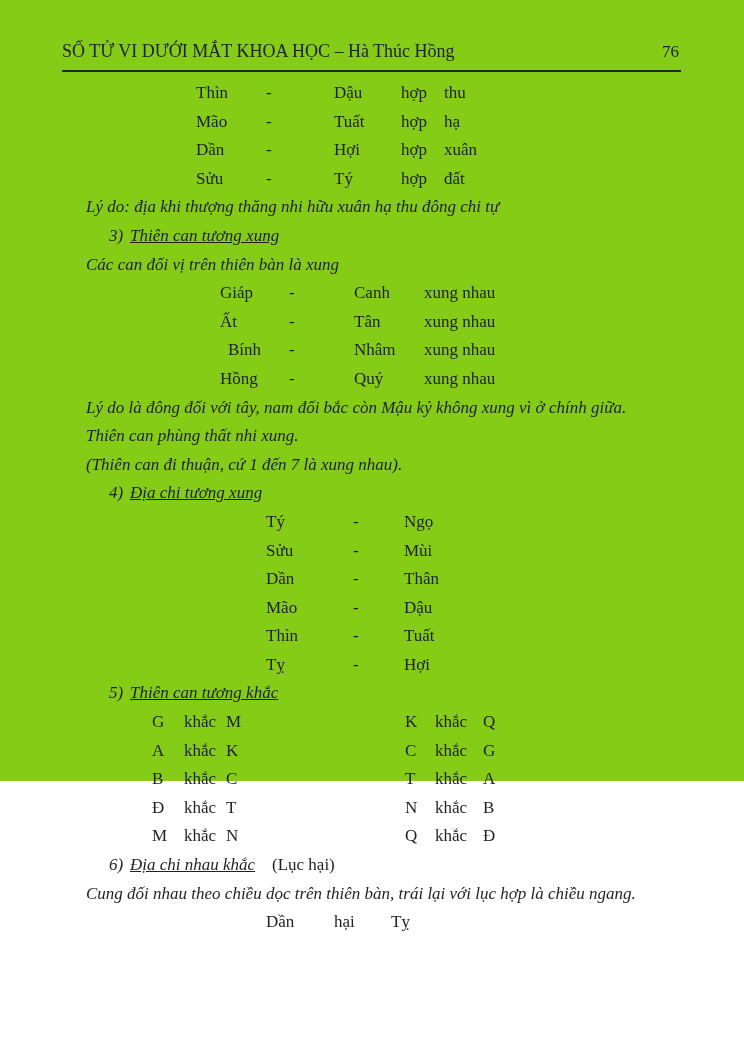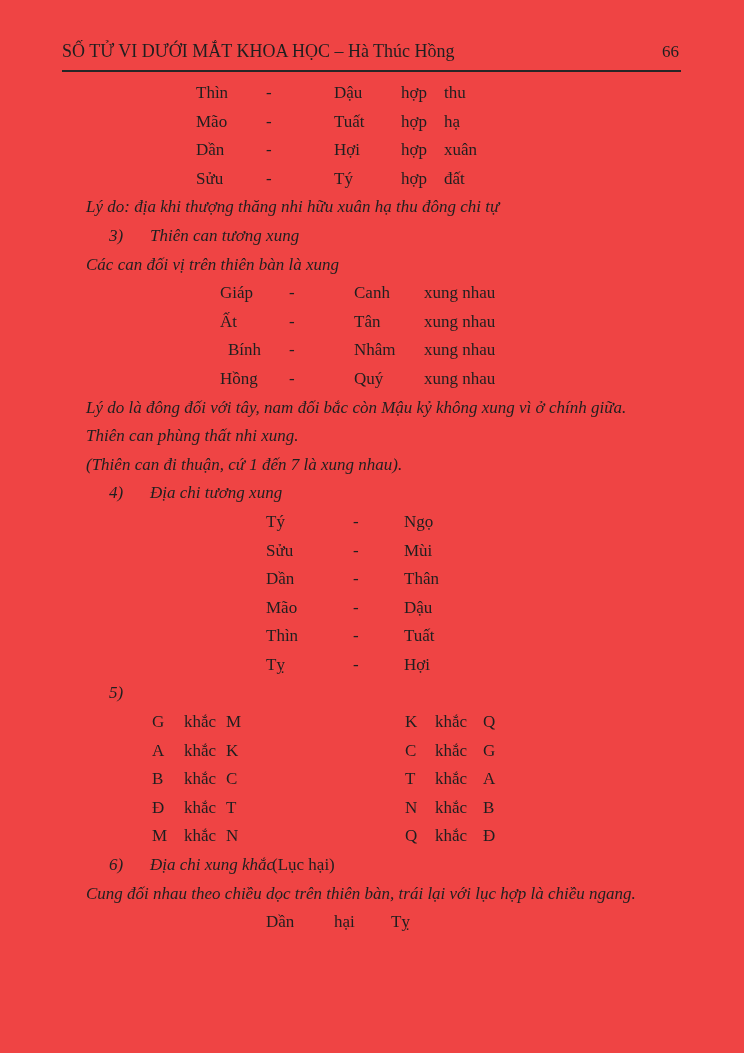--- a/index.html
+++ b/index.html
@@ -6,22 +6,22 @@
   body {
     width: 744px; height: 1053px;
     background: #ffffff;
     font-family: "Liberation Serif", "DejaVu Serif", serif;
     color: #1f1f1f;
     position: relative;
     overflow: hidden;
   }
   .page {
     position: absolute; top: 0; left: 0;
-    width: 744px; height: 1053px;
-    background: #ef4444;
+    width: 744px; height: 781px;
+    background: #84cc16;
   }
   .header {
     position: absolute; top: 0; left: 62px;
     width: 619px; height: 70px;
     border-bottom: 2px solid #262626;
   }
   .header .title {
     position: absolute; left: 0; bottom: 8px;
     font-size: 18px; white-space: nowrap;
   }
@@ -33,30 +33,30 @@
     position: absolute; top: 0; left: 0;
     width: 744px; padding-top: 79px;
     font-size: 17px;
     padding-left: 24px;
   }
   .line { position: relative; height: 28.6px; line-height: 28.6px; }
   .f { position: absolute; white-space: nowrap; }
   .it { font-style: italic; }
   .body-l { left: 62px; font-style: italic; }
   .num-l { left: 85px; }
-  .ttl-l { left: 126px; }
+  .ttl-l { left: 106px; text-decoration: underline; }
 </style>
 </head>
 <body>
 
 <div class="page">
 
   <div class="header">
     <span class="title">SỐ TỬ VI DƯỚI MẮT KHOA HỌC – Hà Thúc Hồng</span>
-    <span class="pagenum">66</span>
+    <span class="pagenum">76</span>
   </div>
 
   <div class="content">
 
     <div class="line">
       <span class="f" style="left:172px">Thìn</span>
       <span class="f" style="left:242px">-</span>
       <span class="f" style="left:310px">Dậu</span>
       <span class="f" style="left:377px">hợp</span>
       <span class="f" style="left:420px">thu</span>
@@ -161,20 +161,21 @@
       <span class="f" style="left:380px">Tuất</span>
     </div>
     <div class="line">
       <span class="f" style="left:242px">Tỵ</span>
       <span class="f" style="left:329px">-</span>
       <span class="f" style="left:380px">Hợi</span>
     </div>
 
     <div class="line">
       <span class="f it num-l">5)</span>
+      <span class="f it ttl-l">Thiên can tương khắc</span>
     </div>
 
     <div class="line">
       <span class="f" style="left:128px">G</span>
       <span class="f" style="left:160px">khắc</span>
       <span class="f" style="left:202px">M</span>
       <span class="f" style="left:381px">K</span>
       <span class="f" style="left:411px">khắc</span>
       <span class="f" style="left:459px">Q</span>
     </div>
@@ -206,21 +207,21 @@
       <span class="f" style="left:128px">M</span>
       <span class="f" style="left:160px">khắc</span>
       <span class="f" style="left:202px">N</span>
       <span class="f" style="left:381px">Q</span>
       <span class="f" style="left:411px">khắc</span>
       <span class="f" style="left:459px">Đ</span>
     </div>
 
     <div class="line">
       <span class="f it num-l">6)</span>
-      <span class="f it ttl-l">Địa chi xung khắc</span>
+      <span class="f it ttl-l">Địa chi nhau khắc</span>
       <span class="f" style="left:248px">(Lục hại)</span>
     </div>
     <div class="line">
       <span class="f body-l">Cung đối nhau theo chiều dọc trên thiên bàn, trái lại với lục hợp là chiều ngang.</span>
     </div>
     <div class="line">
       <span class="f" style="left:242px">Dần</span>
       <span class="f" style="left:310px">hại</span>
       <span class="f" style="left:367px">Tỵ</span>
     </div>

